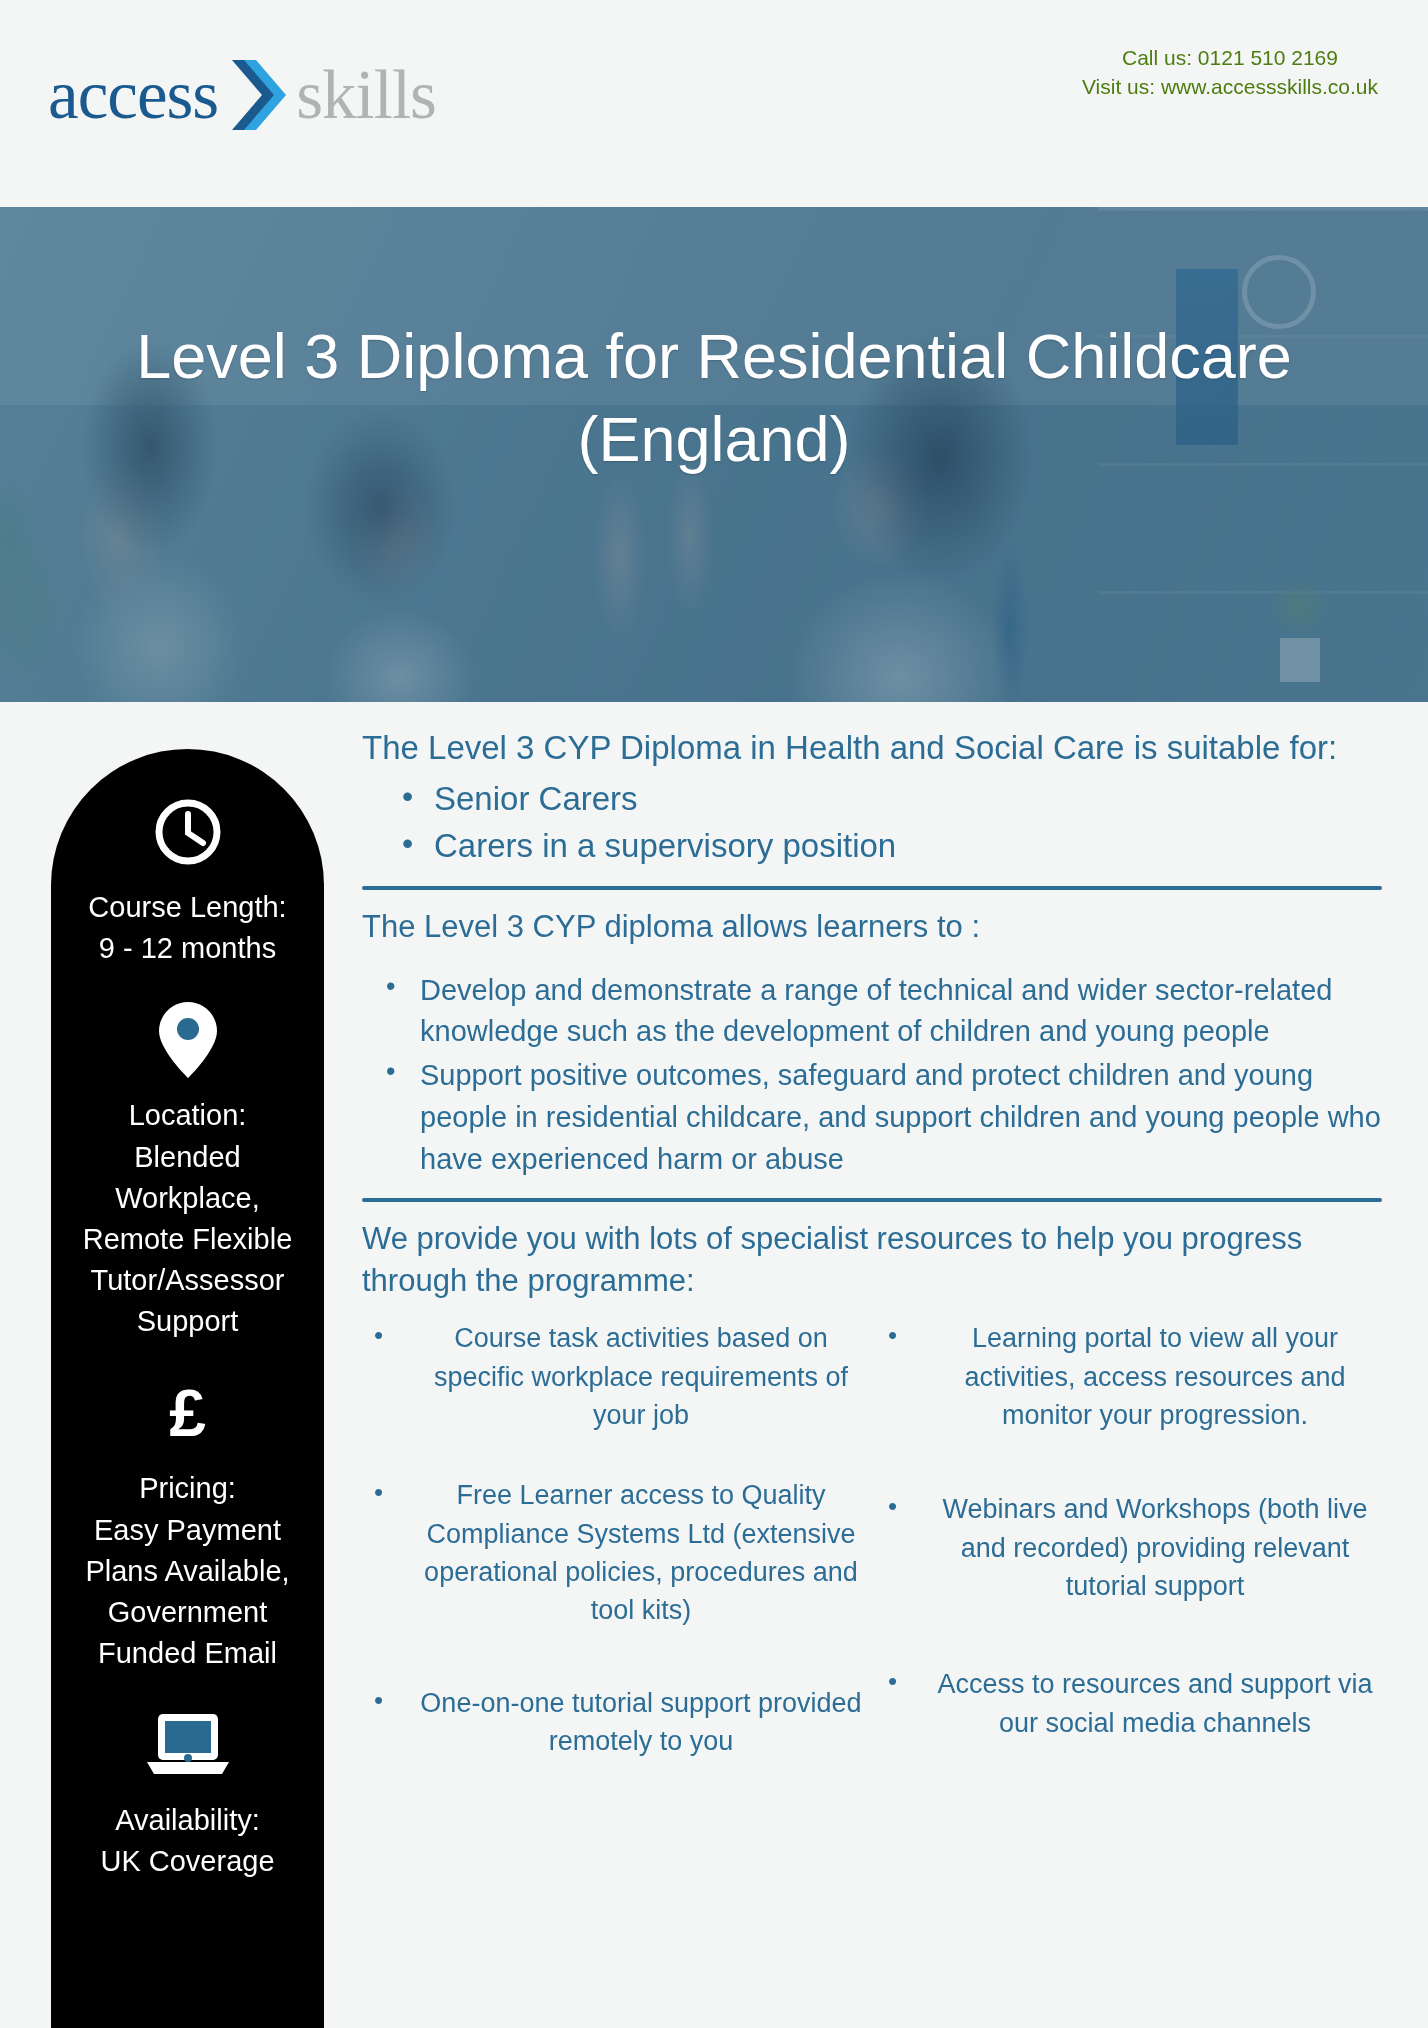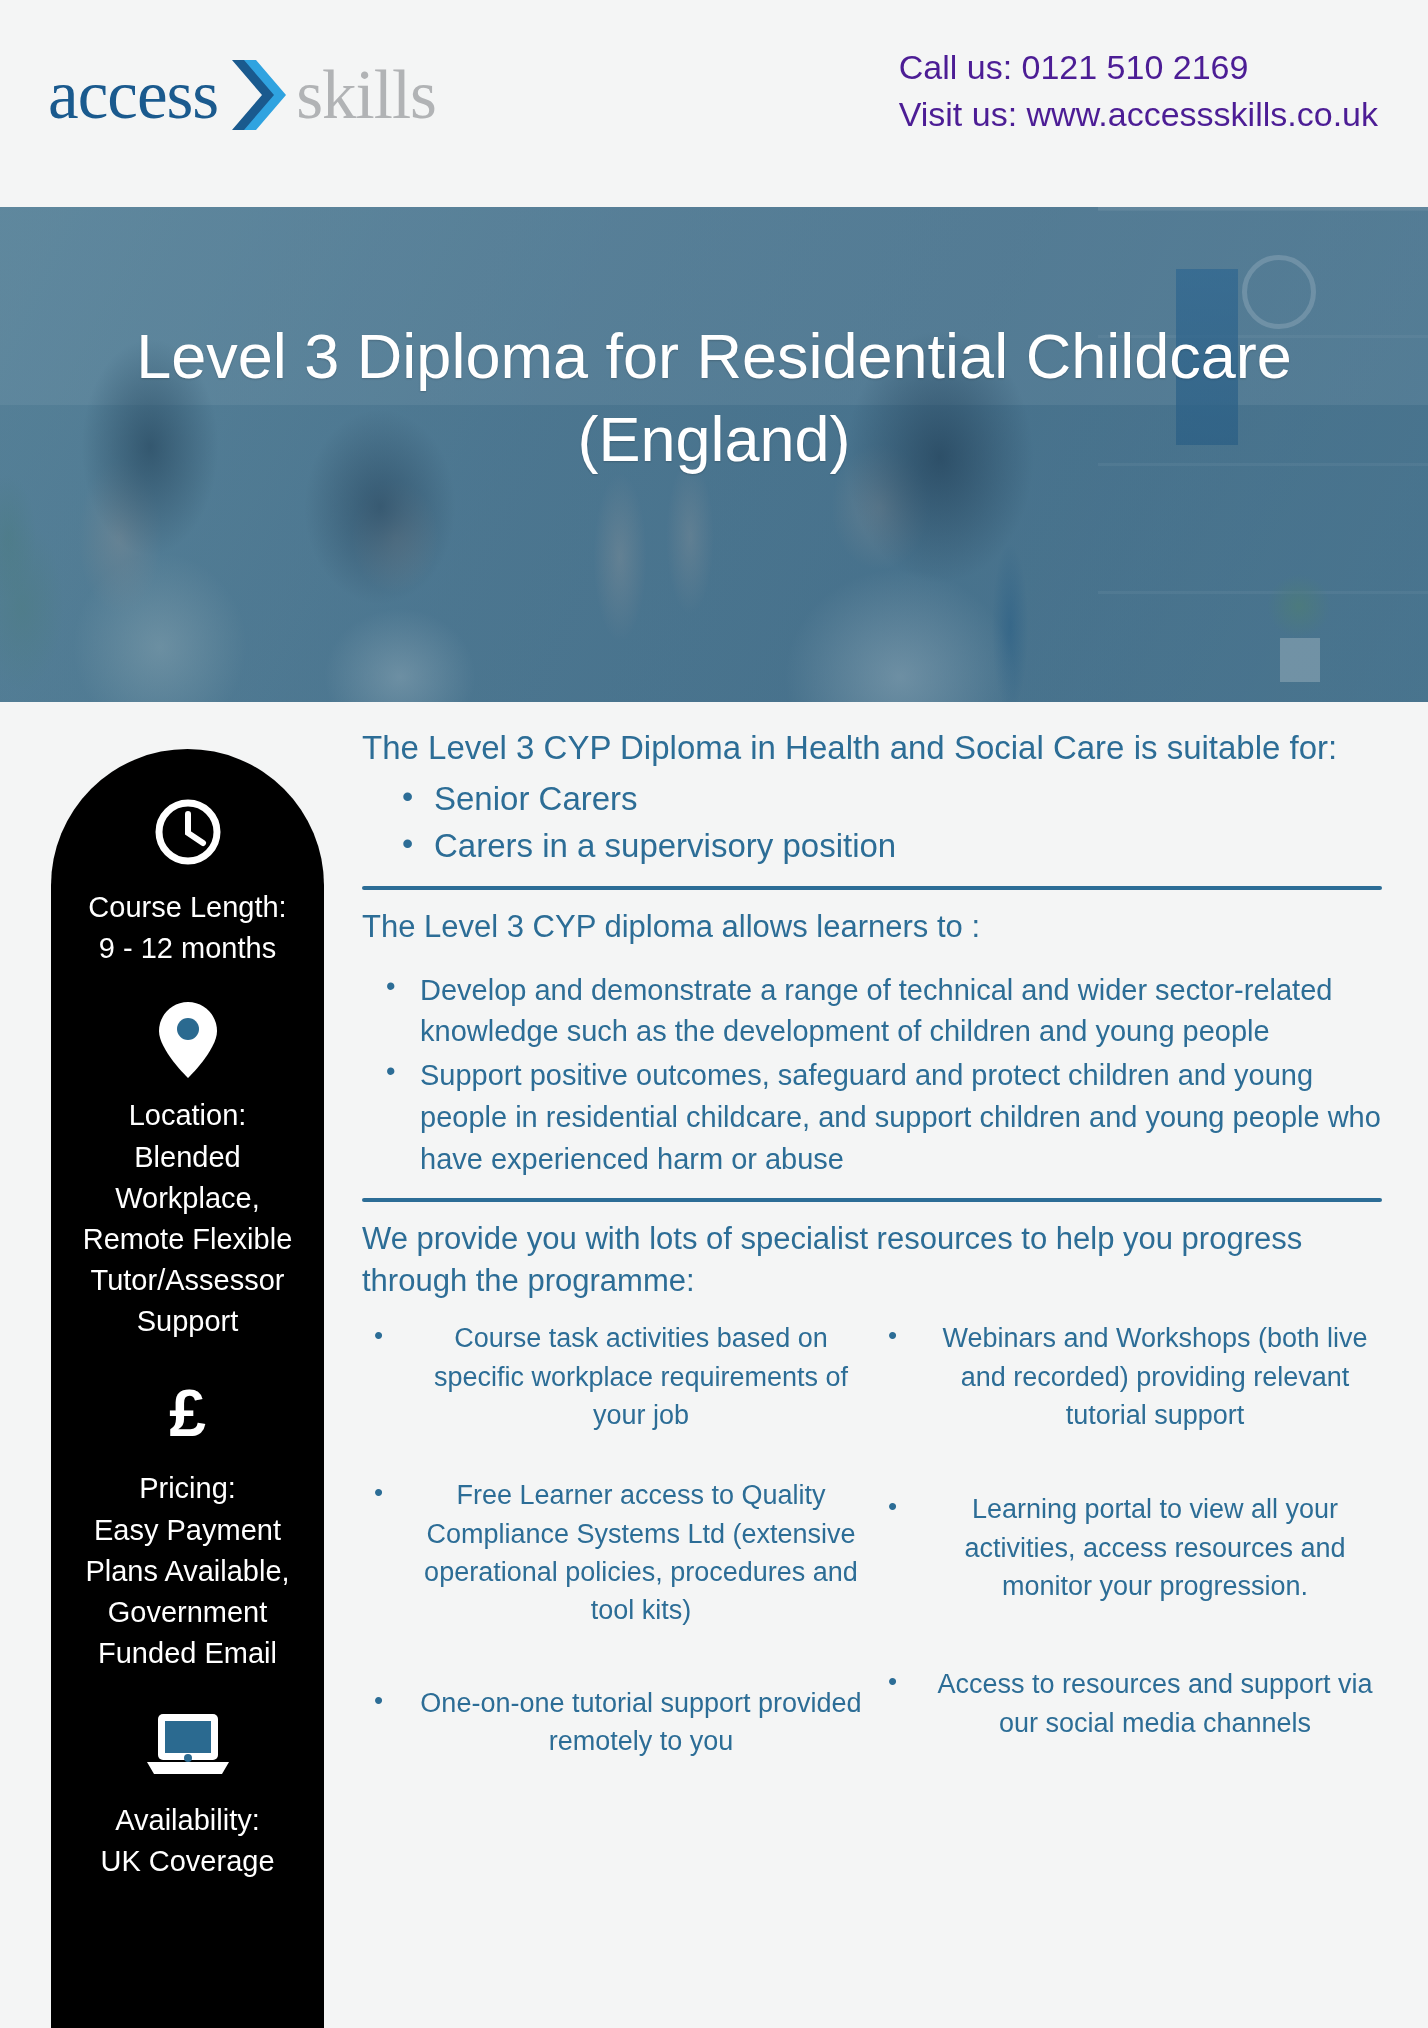--- a/index.html
+++ b/index.html
@@ -49,23 +49,23 @@
     font-size:69px;
     color:#b1b3b5;
     letter-spacing:-1px;
     line-height:1;
   }
 
   .contact {
     position:absolute;
     right:50px;
     top:44px;
-    text-align:left;
-    color:#4c1d95;
-    font-size:34px;
+    text-align:center;
+    color:#4d7c0f;
+    font-size:21px;
     line-height:1.38;
     white-space:nowrap;
   }
 
   
   .hero {
     position:relative;
     height:495px;
     overflow:hidden;
     background:#ef4444;
@@ -392,21 +392,21 @@
 
     <section>
       <div class="sec-title">We provide you with lots of specialist resources to help you progress through the programme:</div>
       <div class="res-grid">
         <div class="res-col left">
           <div class="res-item">Course task activities based on specific workplace requirements of your job</div>
           <div class="res-item">Free Learner access to Quality Compliance Systems Ltd (extensive operational policies, procedures and tool kits)</div>
           <div class="res-item">One-on-one tutorial support provided remotely to you</div>
         </div>
         <div class="res-col right">
+          <div class="res-item">Learning portal to view all your activities, access resources and monitor your progression.</div>
           <div class="res-item">Webinars and Workshops (both live and recorded) providing relevant tutorial support</div>
-          <div class="res-item">Learning portal to view all your activities, access resources and monitor your progression.</div>
           <div class="res-item">Access to resources and support via our social media channels</div>
         </div>
       </div>
     </section>
 
   </main>
 </div>
 
 </body></html>

